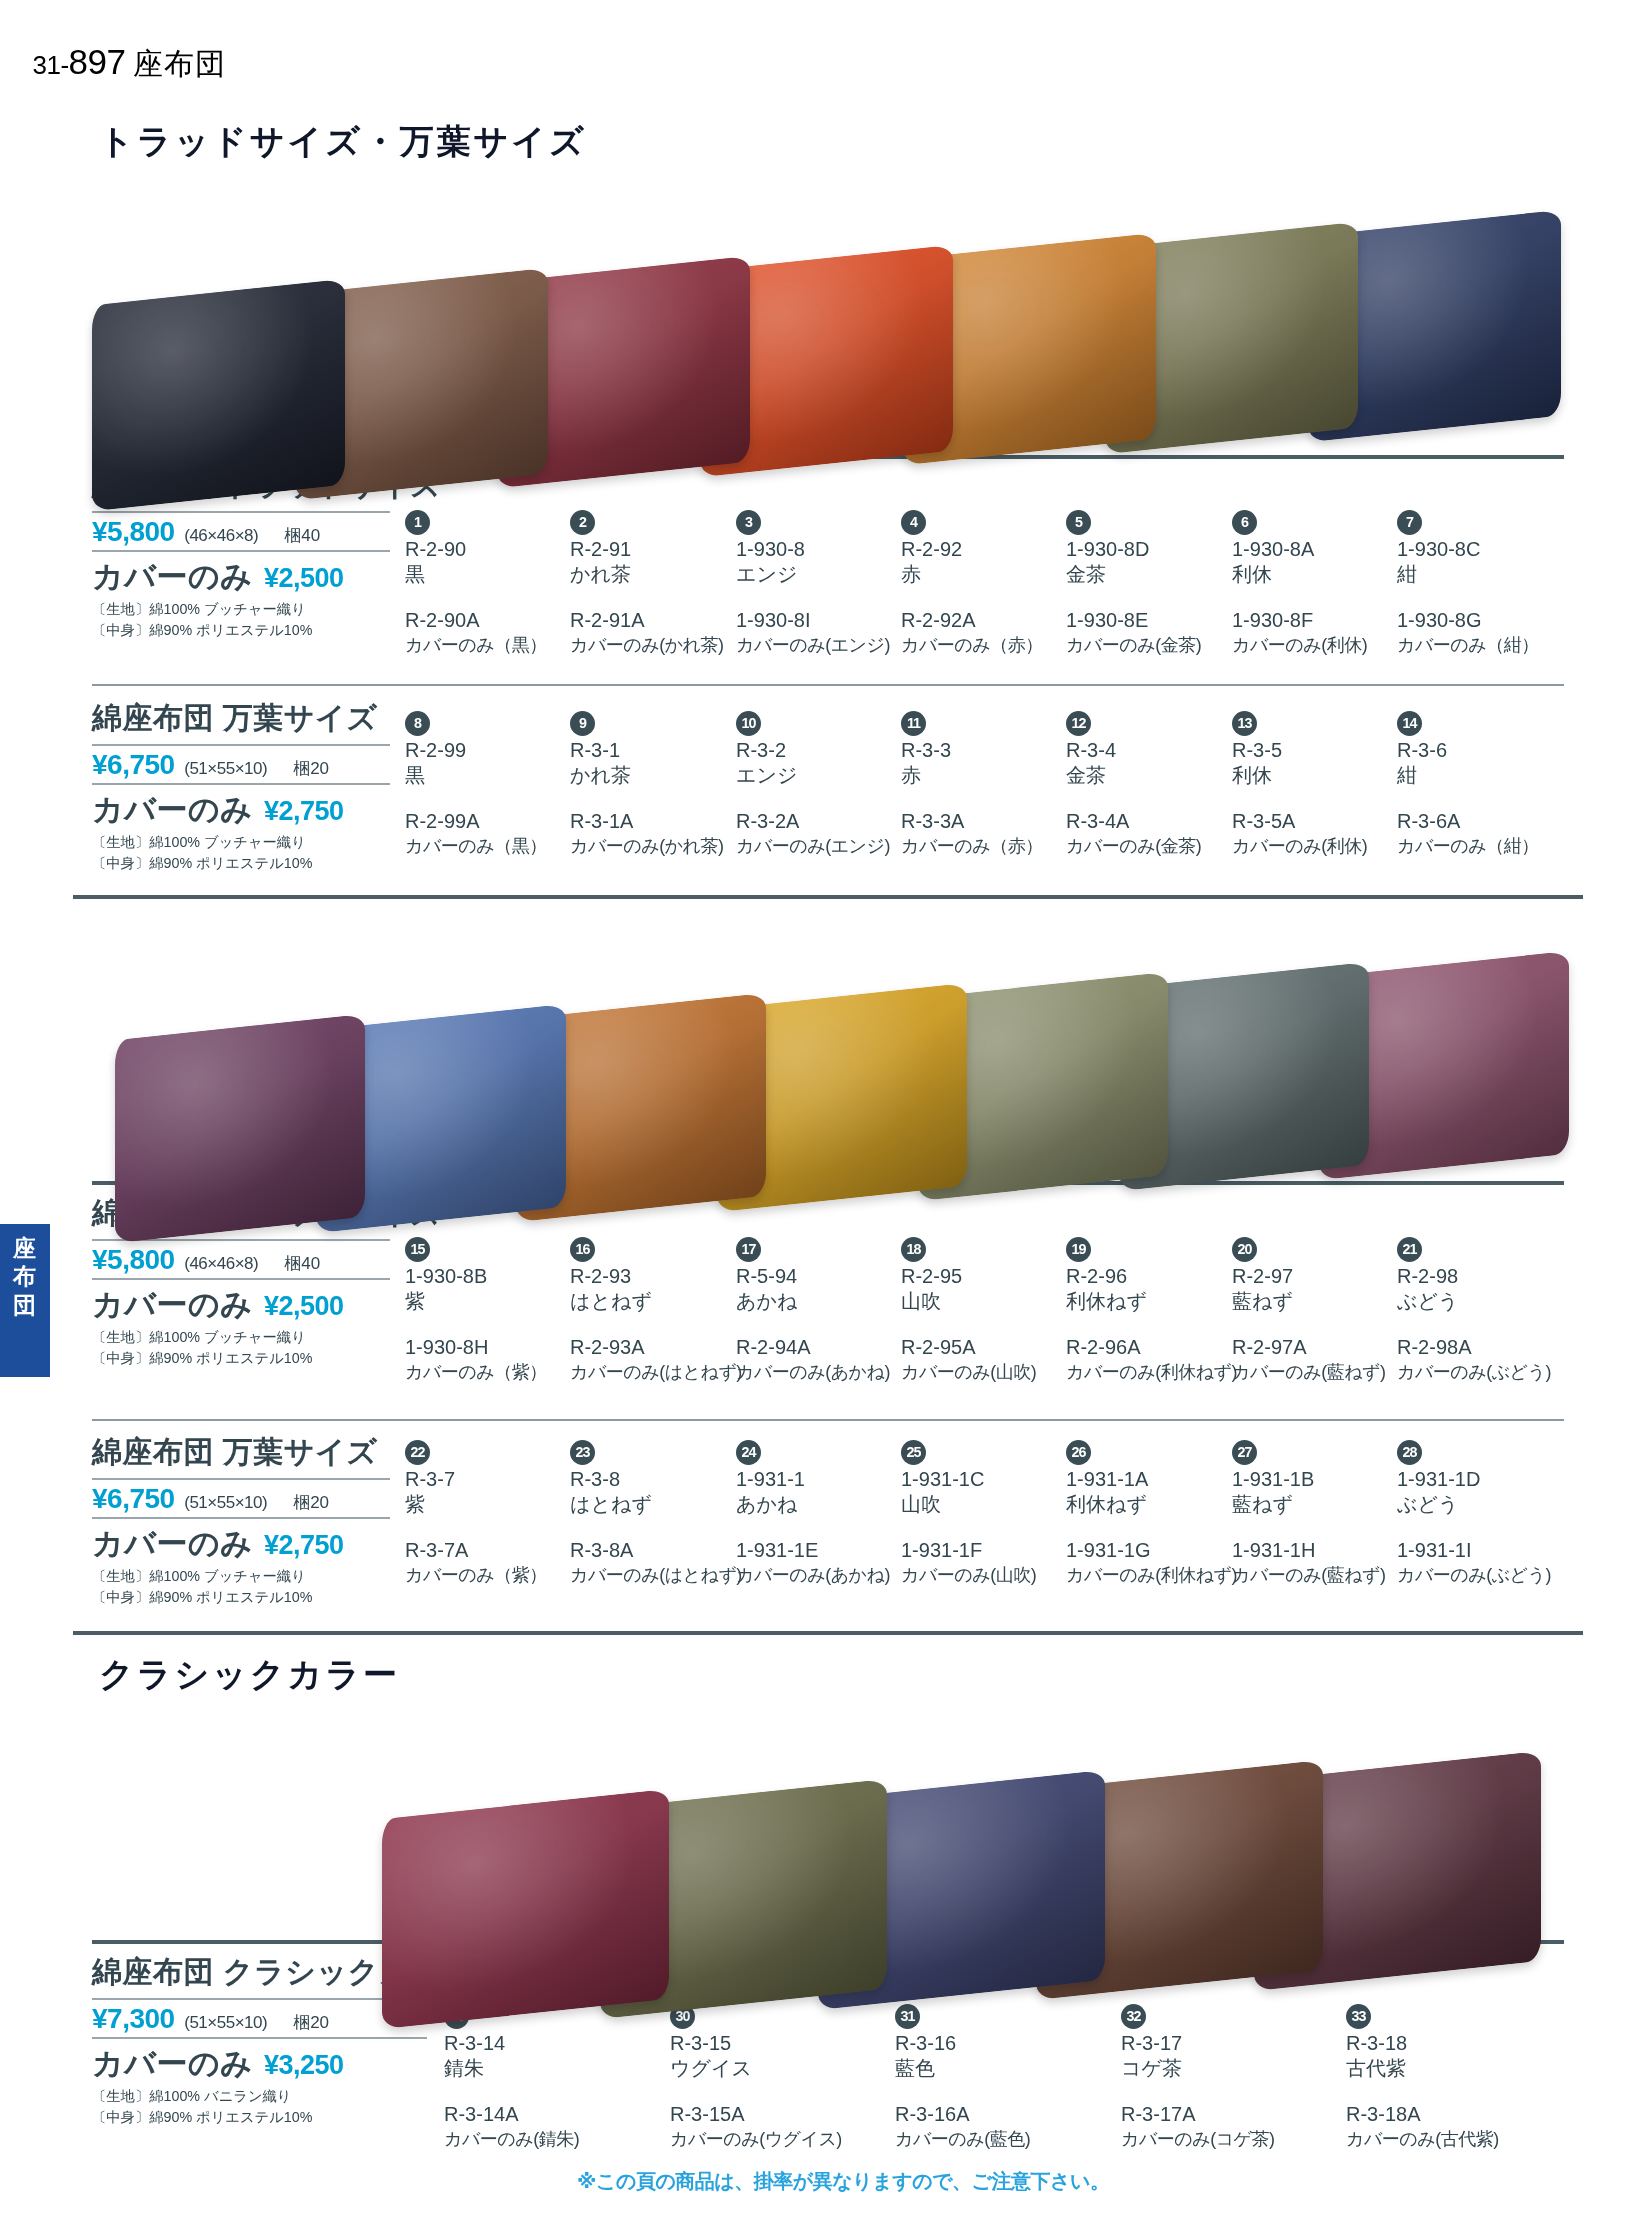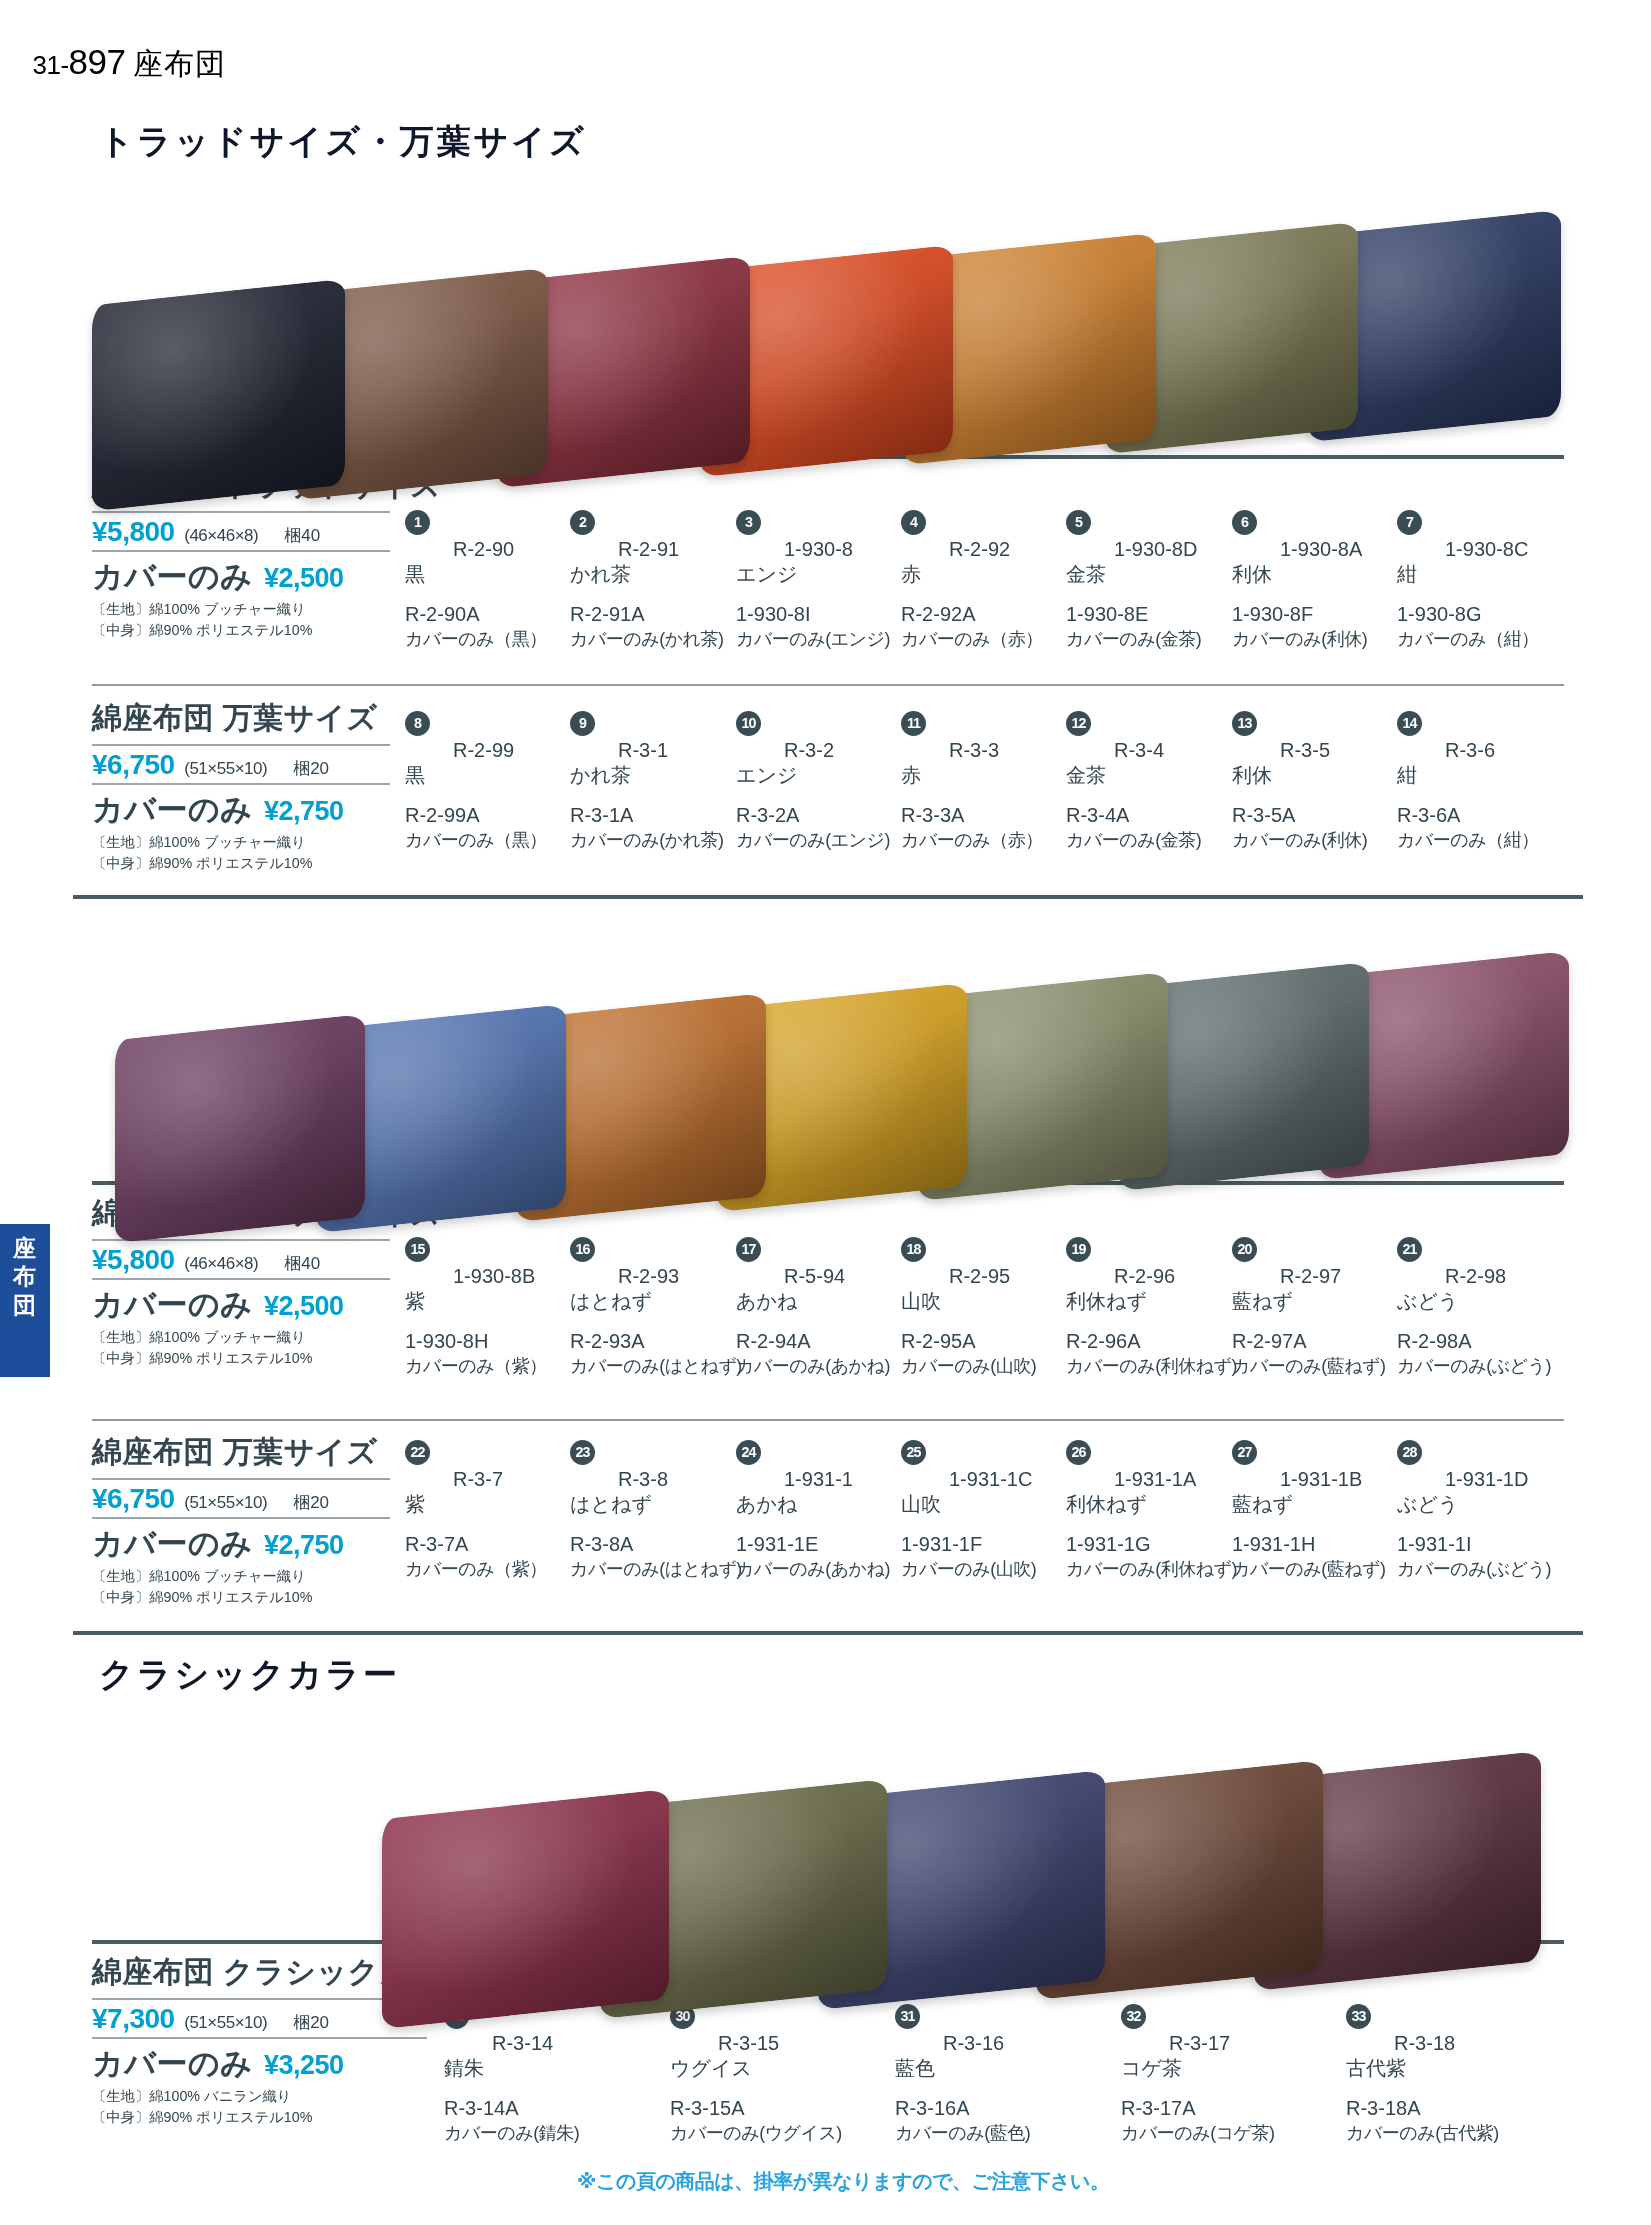--- a/index.html
+++ b/index.html
@@ -166,31 +166,30 @@
     font-weight: bold;
     line-height: 25px;
     text-align: center;
     letter-spacing: -1px;
   }
   .item .code {
     font-size: 20px;
     line-height: 1.28;
     margin-top: 1.9px;
     white-space: nowrap;
-    margin-left: 48px;
   }
   .item .color {
     font-size: 20px;
     line-height: 1.28;
     white-space: nowrap;
   }
   .item .code2 {
     font-size: 20px;
     line-height: 1.28;
-    margin-top: 14px;
+    margin-top: 20px;
     white-space: nowrap;
   }
   .item .cover {
     font-size: 18px;
     line-height: 1.28;
     white-space: nowrap;
     letter-spacing: -0.5px;
   }
 
   

